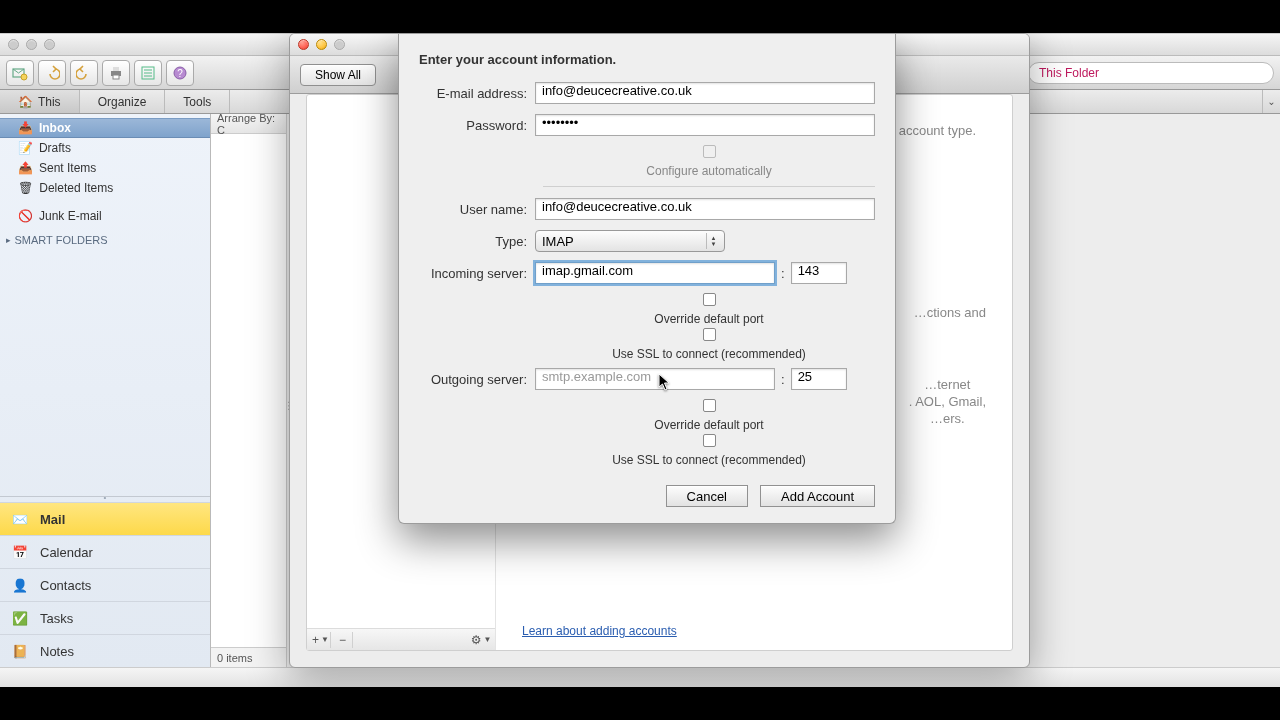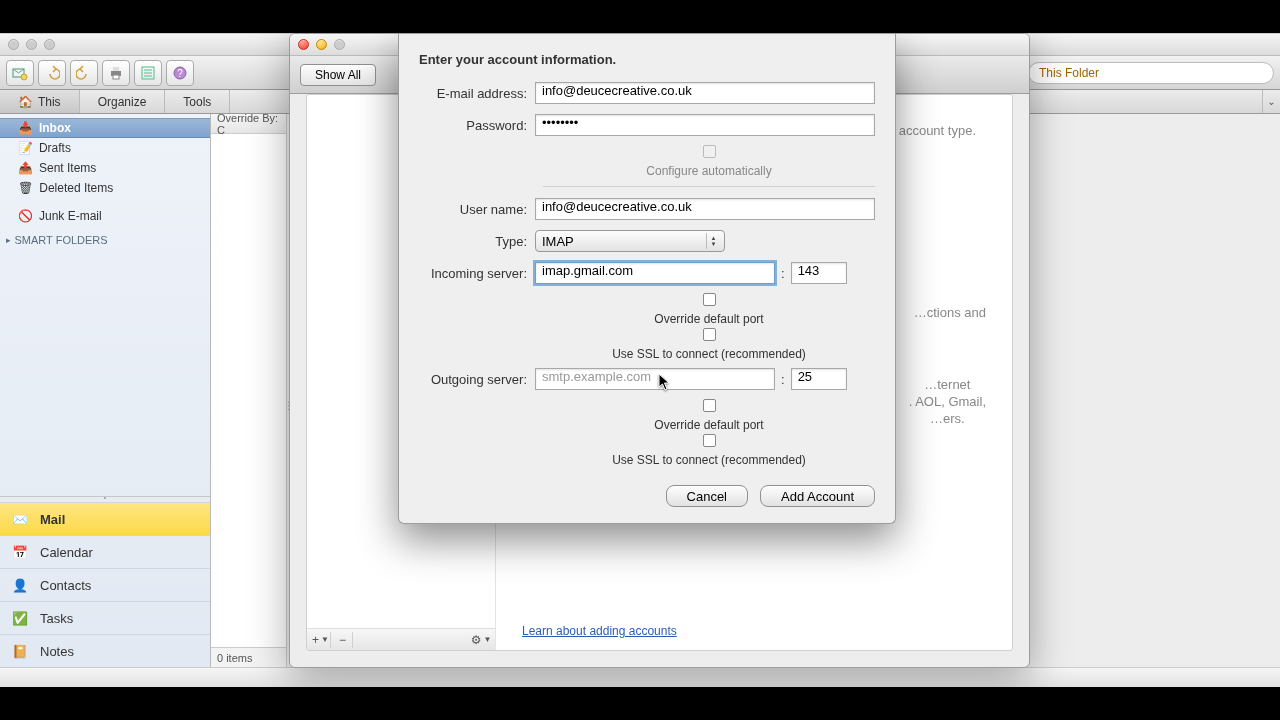--- a/index.html
+++ b/index.html
@@ -8,21 +8,21 @@
   .desktop { position: absolute; left: 0; top: 33px; width: 1280px; height: 654px; background: #e8e8e8; }
 
   
   .main-window { position: absolute; left: 0; top: 0; width: 1280px; height: 654px; background: #fff; border-top: 1px solid #ccc; }
   .mw-titlebar { height: 22px; background: linear-gradient(#f5f5f5,#dcdcdc); display: flex; align-items: center; padding-left: 8px; gap: 7px; border-bottom: 1px solid #bbb; }
   .traffic-dot { width: 11px; height: 11px; border-radius: 50%; background: #ccc; border: 0.5px solid #aaa; box-shadow: inset 0 1px 1px rgba(255,255,255,.5); }
 
   .mw-toolbar { height: 34px; background: linear-gradient(#f2f2f2,#d6d6d6); border-bottom: 1px solid #999; display: flex; align-items: center; padding: 0 6px; gap: 4px; }
   .tb-btn { width: 28px; height: 26px; border: 1px solid #aaa; border-radius: 4px; background: linear-gradient(#fff,#e6e6e6); display:flex; align-items:center; justify-content:center; }
   .tb-btn svg { width: 16px; height: 16px; }
-  .search-folder { margin-left:auto; width: 246px; height: 22px; border:1px solid #bbb; border-radius: 11px; background:#fff; font-size:12px; color:#a16207; padding:0 10px; display:flex; align-items:center; }
+  .search-folder { margin-left:auto; width: 246px; height: 22px; border:1px solid #bbb; border-radius: 11px; background:#fff; font-size:12px; color:#be185d; padding:0 10px; display:flex; align-items:center; }
 
   .mw-tabs { height: 24px; background: linear-gradient(#ececec,#d8d8d8); border-bottom:1px solid #999; display:flex; align-items:stretch; }
   .mw-tab { padding:0 18px; font-size:12px; display:flex; align-items:center; border-right:1px solid #bbb; color:#333; cursor:pointer; }
   .mw-tab.active { background: linear-gradient(#e0e0e0,#c8c8c8); }
   .mw-tabs-extend { margin-left:auto; width:18px; border-left:1px solid #bbb; display:flex; align-items:center; justify-content:center; color:#555; font-size:10px; }
 
   .mw-body { position:absolute; top:80px; left:0; right:0; bottom:20px; display:flex; }
   .sidebar { width:211px; background: linear-gradient(#eef3fa,#e2e9f2); border-right:1px solid #b9b9b9; display:flex; flex-direction:column; }
   .sb-folders { flex: 0 0 auto; padding-top:4px; }
   .sb-item { display:flex; align-items:center; gap:6px; font-size:12px; color:#333; padding:2px 8px 2px 18px; height:20px; }
@@ -81,21 +81,21 @@
   .select .arr { position:absolute; right:4px; top:2px; width:14px; height:16px; border-left:1px solid #bbb; display:flex; flex-direction:column; align-items:center; justify-content:center; font-size:6px; color:#444; line-height:6px; }
   .cb-row { display:flex; align-items:center; margin:2px 0 2px 124px; font-size:12px; color:#333; gap:6px;flex-direction:column; }
   .cb { width:13px; height:13px; border:1px solid #888; border-radius:2px; background:#fff; display:inline-block; position:relative; }
   .cb.dis { background:#f0f0f0; border-color:#bbb; }
   .sep { margin:8px 0 10px 124px; height:1px; background:#cfcfcf; }
   .server-row { display:flex; align-items:center; gap:6px; }
   .server-row .tinput { width:240px; }
   .server-row .port { width:56px; }
   .colon { font-size:13px; color:#333; }
   .btn-row { display:flex; justify-content:flex-end; gap:12px; margin-top:18px; }
-  .push { height:22px; padding:0 20px; font-size:13px; border:1px solid #919191; border-radius:8px; background:linear-gradient(#fdfdfd,#e2e2e2); cursor:pointer; box-shadow:0 1px 0 #fff inset; }
+  .push { height:22px; padding:0 20px; font-size:13px; border:1px solid #919191; border-radius:0; background:linear-gradient(#fdfdfd,#e2e2e2); cursor:pointer; box-shadow:0 1px 0 #fff inset; }
 
   .cursor { position:absolute; left:259px; top:339px; width:14px; height:18px; pointer-events:none; }
   .cursor svg { filter: drop-shadow(0 1px 1px rgba(0,0,0,.5)); }
 
   .ph { color:#999; }
 </style>
 </head>
 <body>
 
 <div class="desktop">
@@ -206,21 +206,21 @@
               <span class="mi">✅</span>
               <span>Tasks</span>
             </div>
           <div class="sb-mod">
               <span class="mi">📔</span>
               <span>Notes</span>
             </div>
         </div>
       </div>
       <div class="list-pane">
-        <div class="list-header">Override By: C</div>
+        <div class="list-header">Arrange By: C</div>
         <div class="list-status">0 items</div>
         <div class="splitter">⋮</div>
       </div>
       <div class="content-pane"></div>
     </div>
     <div class="mw-status"></div>
   </div>
 
   <div class="accounts-window">
     <div class="aw-titlebar">

